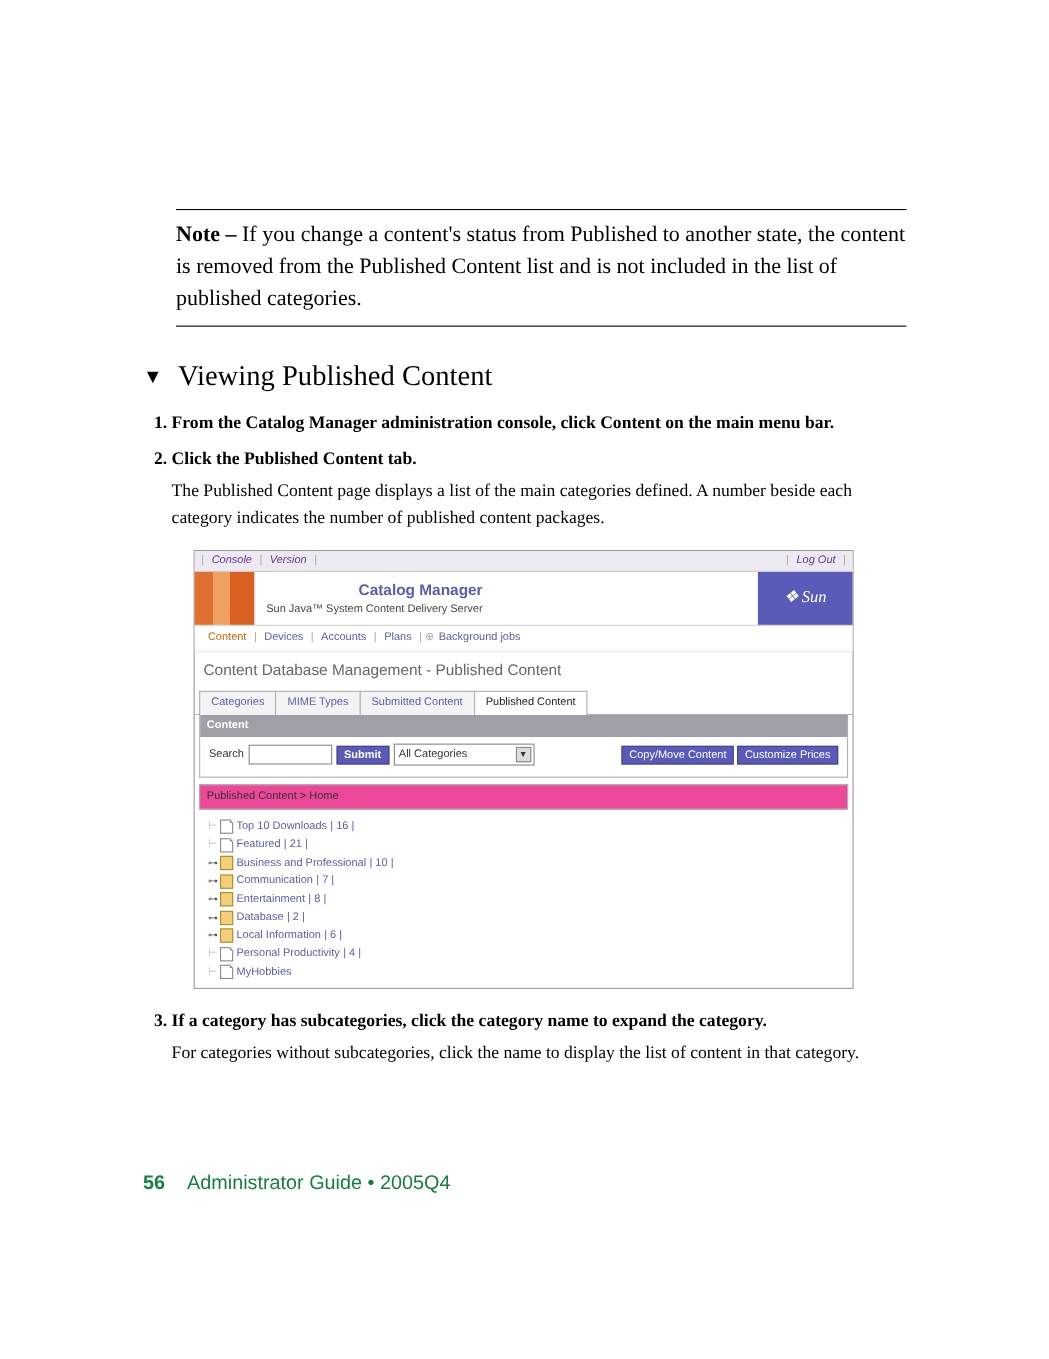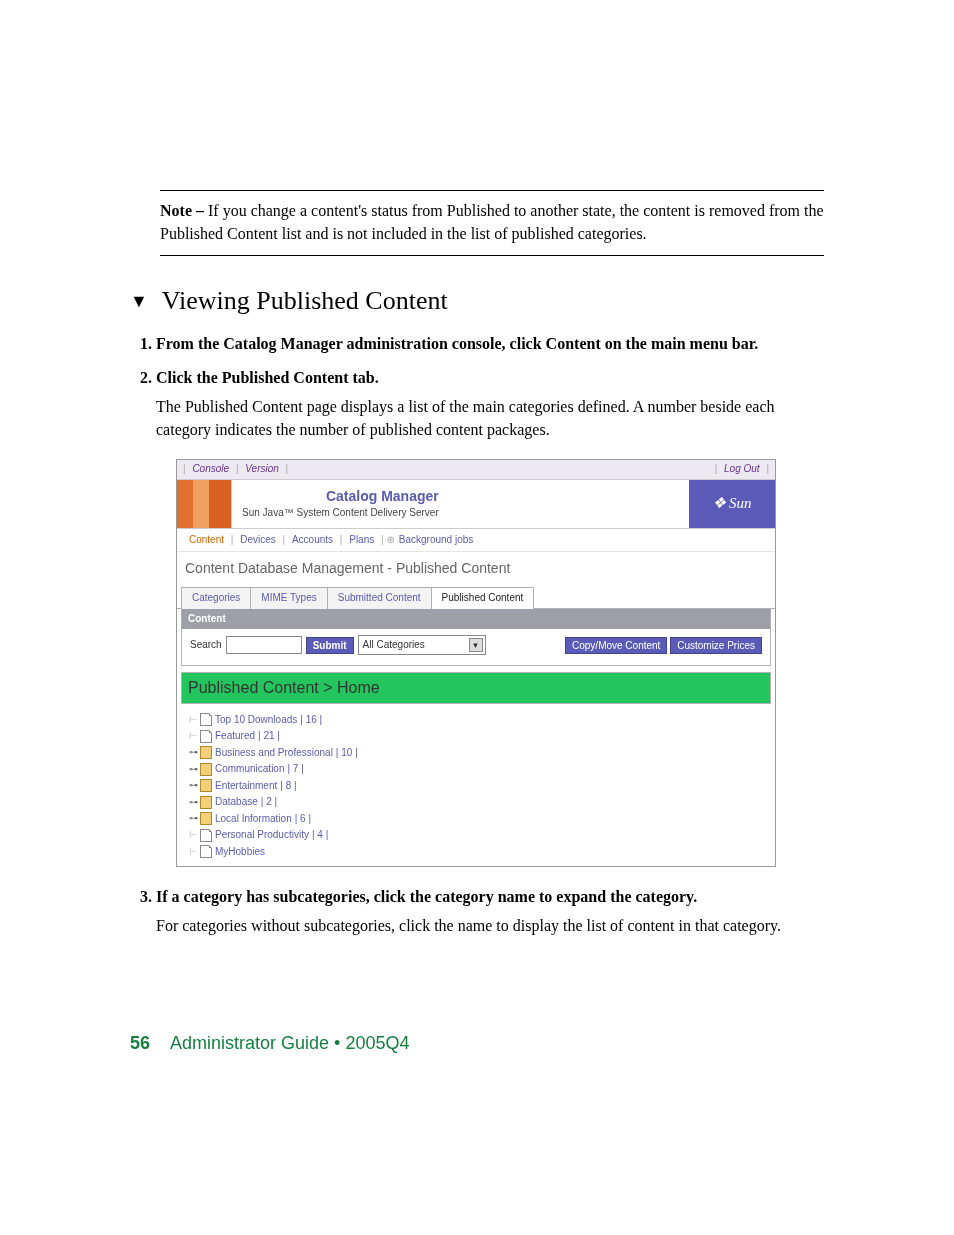--- a/index.html
+++ b/index.html
@@ -14,21 +14,21 @@
     padding: 190px 130px 60px 130px;
   }
   .note-block {
     border-top: 1.5px solid #000;
     border-bottom: 1.5px solid #000;
     padding: 8px 0 10px 0;
     margin-left: 30px;
     margin-bottom: 30px;
   }
   .note-text {
-    font-size: 16px;
+    font-size: 20px;
     line-height: 1.45;
   }
   .note-text b { font-weight: 700; }
   .section-hdr {
     margin: 22px 0 16px 0;
     display: flex;
     align-items: center;
     gap: 14px;
   }
   .section-hdr .tri {
@@ -154,23 +154,23 @@
     border:1px solid #888; height:14px; width:70px; font-size:10px;
   }
   .btn-purple {
     background:#5a5ab8; color:#fff; border:1px solid #444488;
     padding:2px 6px; font-size:10px; font-weight:700;
   }
   .btn-purple.small { font-weight:400; }
   .sel { border:1px solid #888; font-size:10px; height:18px; width:120px; background:#fff; display:inline-flex; align-items:center; justify-content:space-between; padding:0 2px 0 4px;}
   .sel .caret { background:#ddd; border:1px solid #888; width:12px; height:12px; display:inline-flex; align-items:center; justify-content:center; font-size:8px;}
   .shot-breadcrumb {
-    background:#22c55e;
+    background:#ec4899;
     padding:3px 6px;
-    font-size:16px;
+    font-size:10px;
     color:#333;
     border:1px solid #b0b0b0;
     margin:0 4px 4px 4px;
   }
   .shot-tree {
     padding: 4px 6px 6px 12px;
   }
   .tree-row {
     display:flex; align-items:center; gap:3px;
     padding:1px 0;

